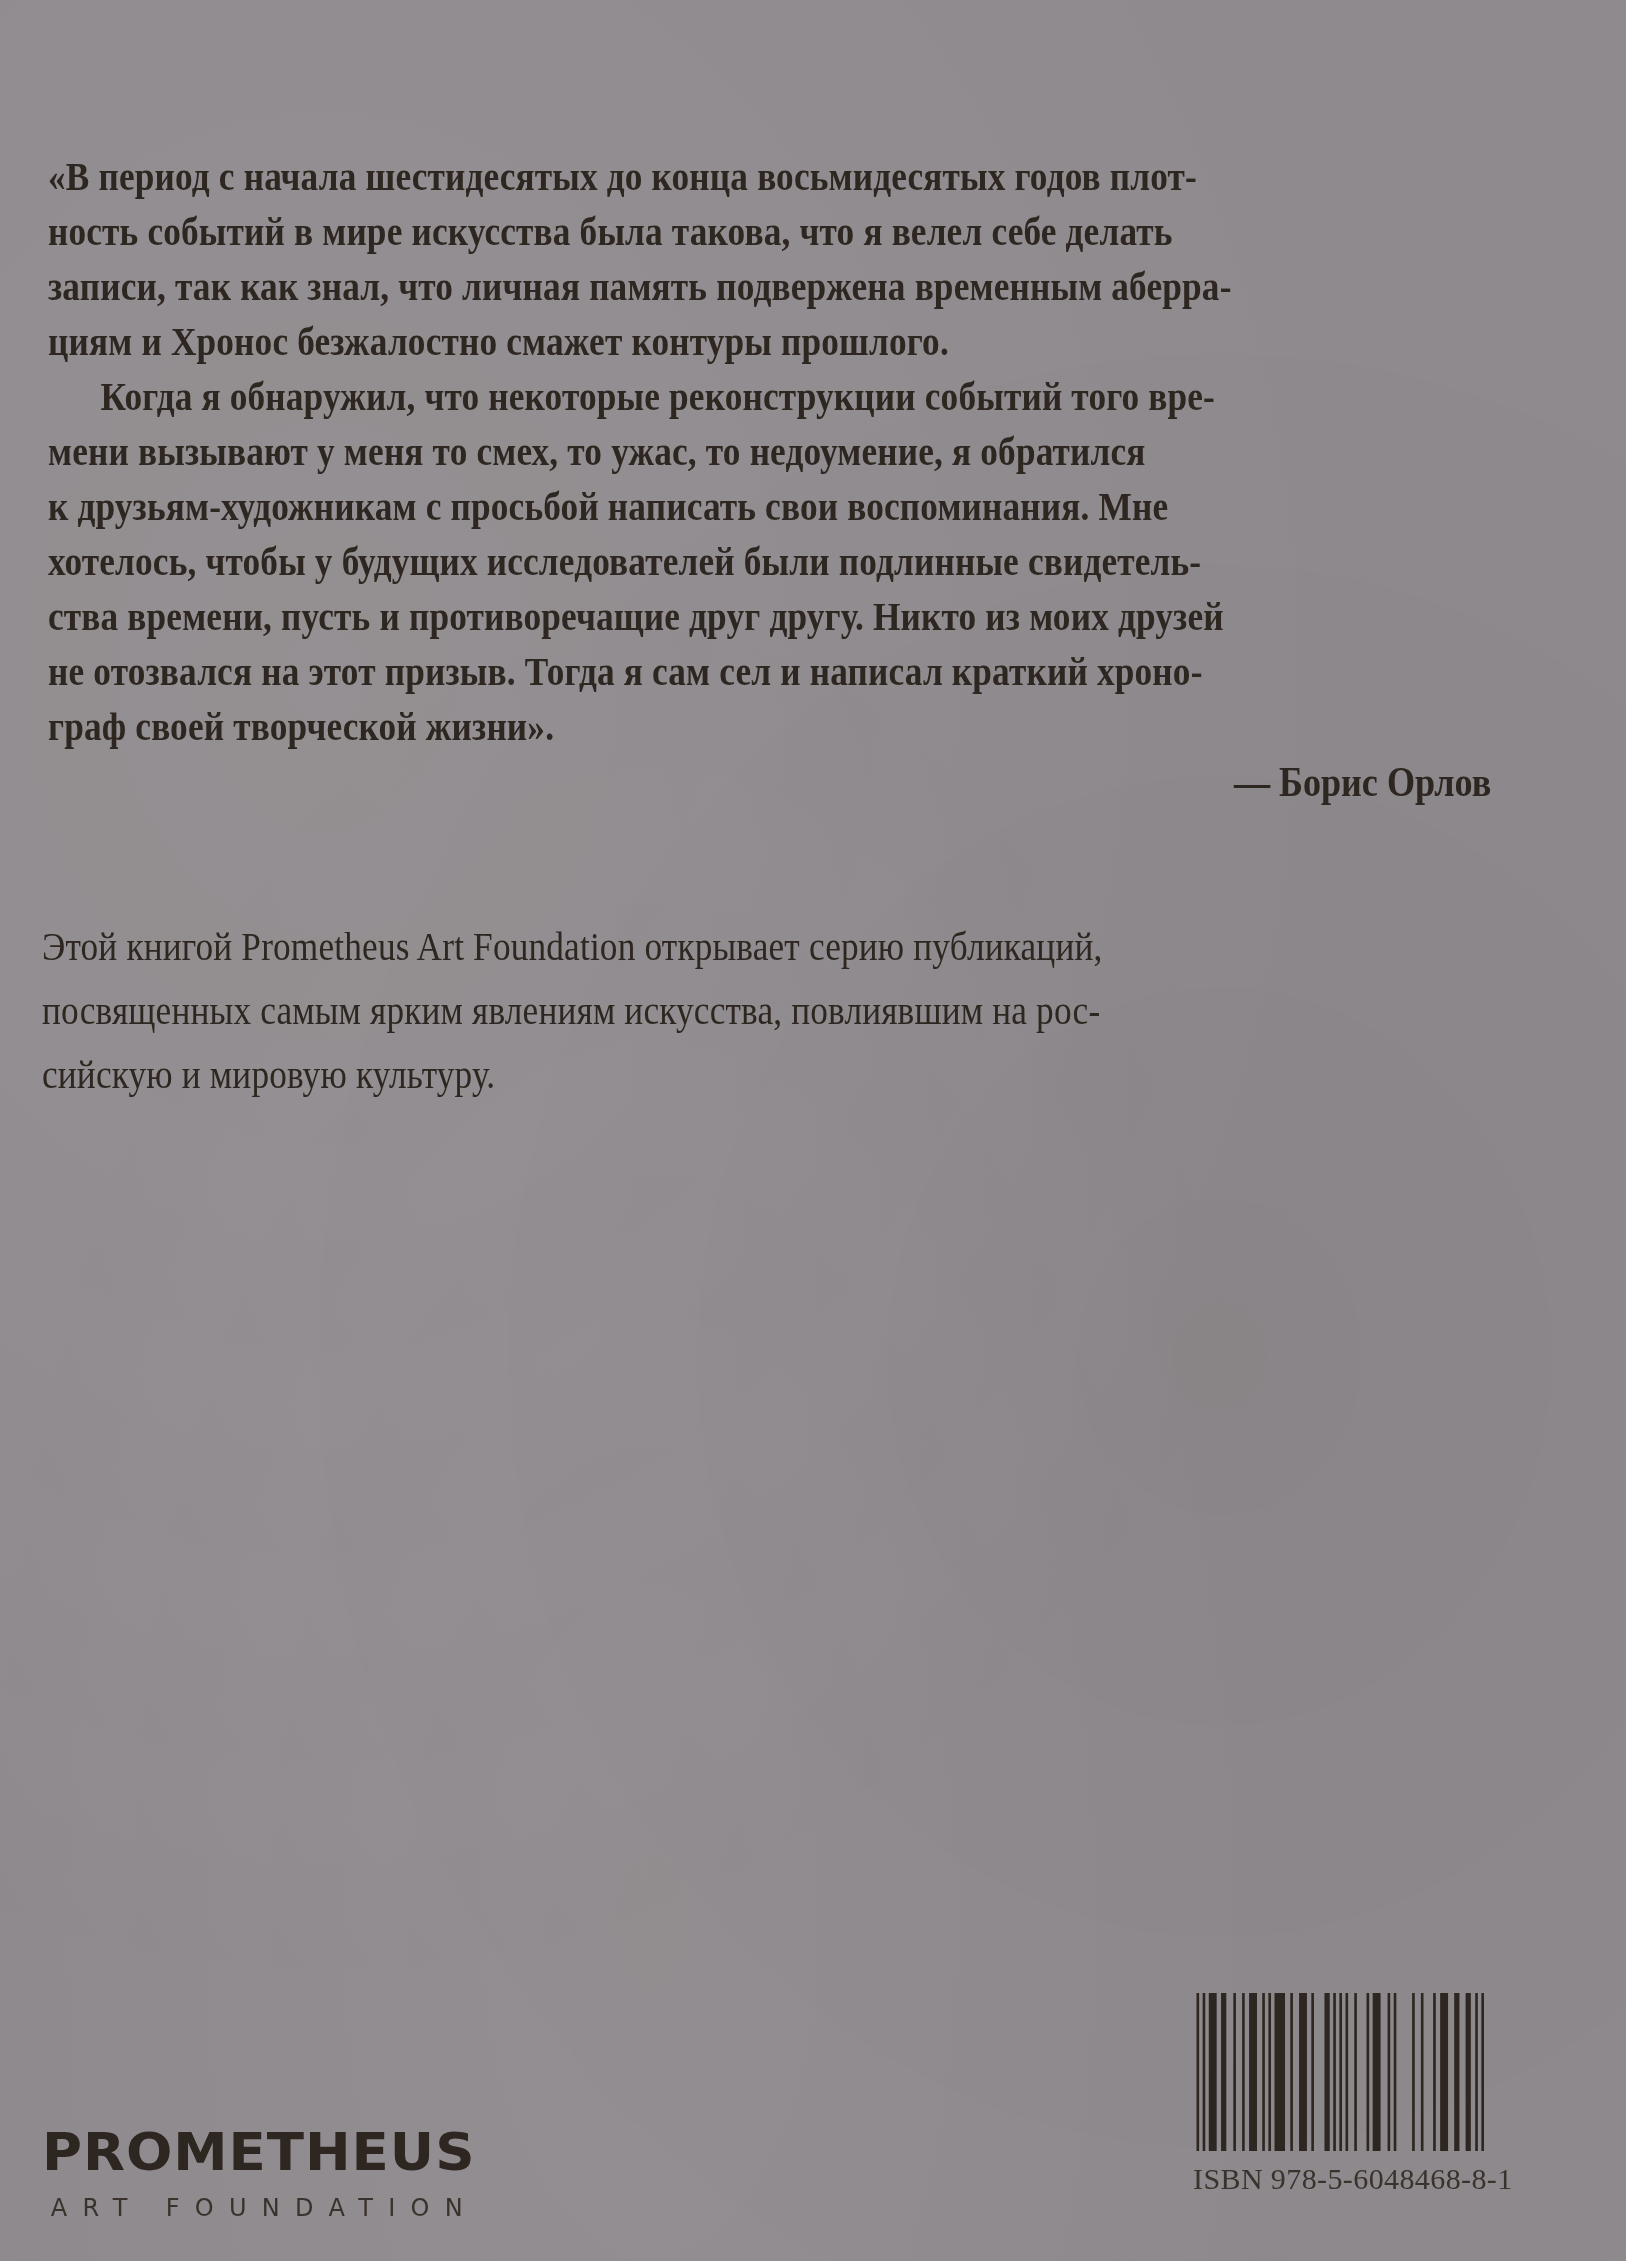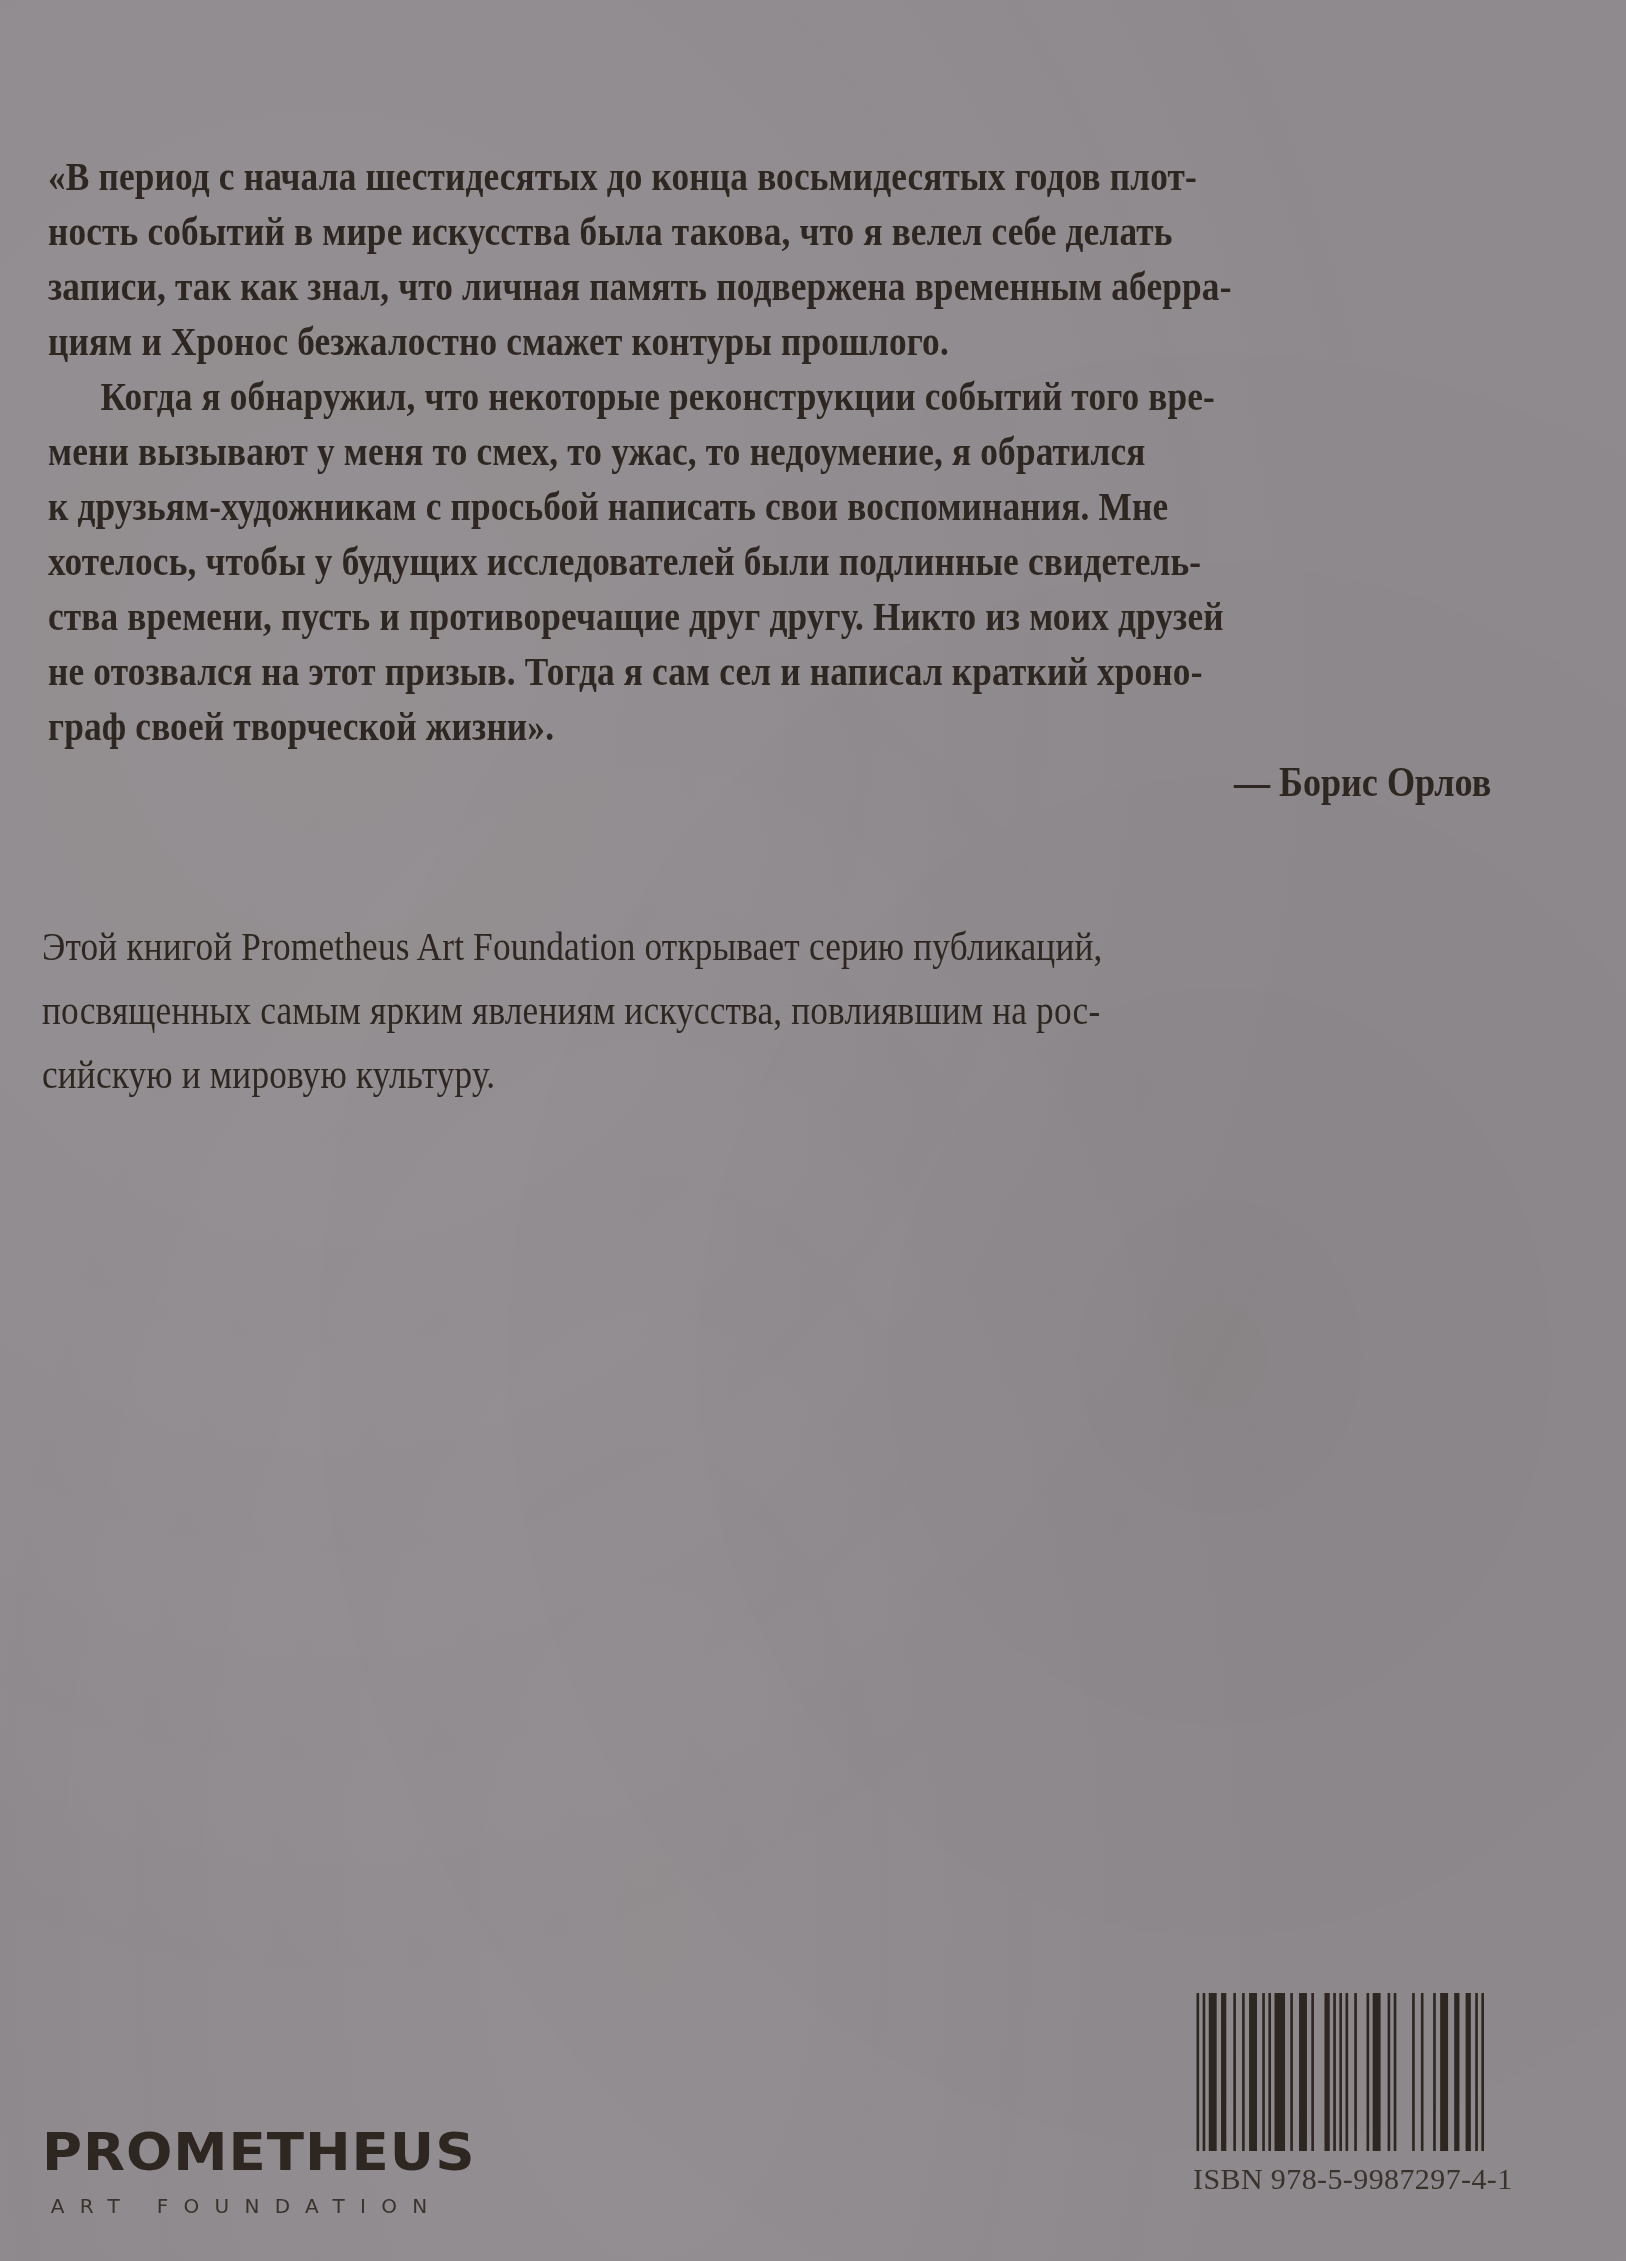--- a/index.html
+++ b/index.html
@@ -68,21 +68,21 @@
       letter-spacing: 0.9px;
       color: #2e2620;
       line-height: 1;
       transform: scaleX(1.07);
       transform-origin: left top;
       white-space: nowrap;
     }
     .brand-sub {
       margin-top: 16px;
       font-family: "DejaVu Sans", sans-serif;
-      font-size: 20px;
+      font-size: 24px;
       letter-spacing: 15.3px;
       color: #3a322c;
       white-space: nowrap;
       padding-left: 8.8px;
     }
     .barcode-wrap {
       position: absolute;
       left: 1193px;
       top: 1993px;
       width: 298px;
@@ -165,15 +165,15 @@
       <rect x="250" y="0" width="3" height="180"></rect>
       <rect x="260" y="0" width="3" height="180"></rect>
       <rect x="274" y="0" width="3" height="180"></rect>
       <rect x="282" y="0" width="9" height="180"></rect>
       <rect x="298" y="0" width="6" height="180"></rect>
       <rect x="311" y="0" width="6" height="180"></rect>
       <rect x="322" y="0" width="3" height="180"></rect>
       <rect x="329" y="0" width="3" height="180"></rect>
     </g>
   </svg>
-  <div class="isbn">ISBN 978-5-9987297-4-1</div>
+  <div class="isbn">ISBN 978-5-6048468-8-1</div>
 </div>
 
 
 </body></html>

